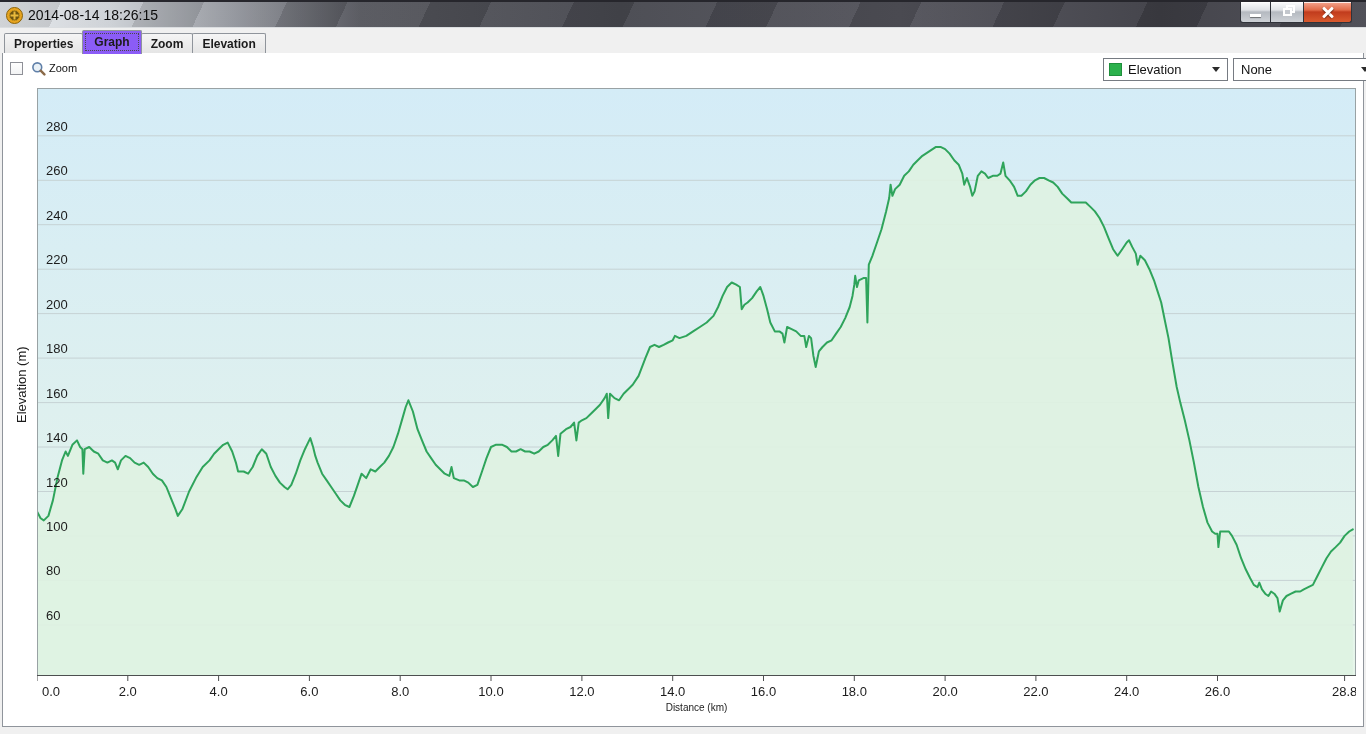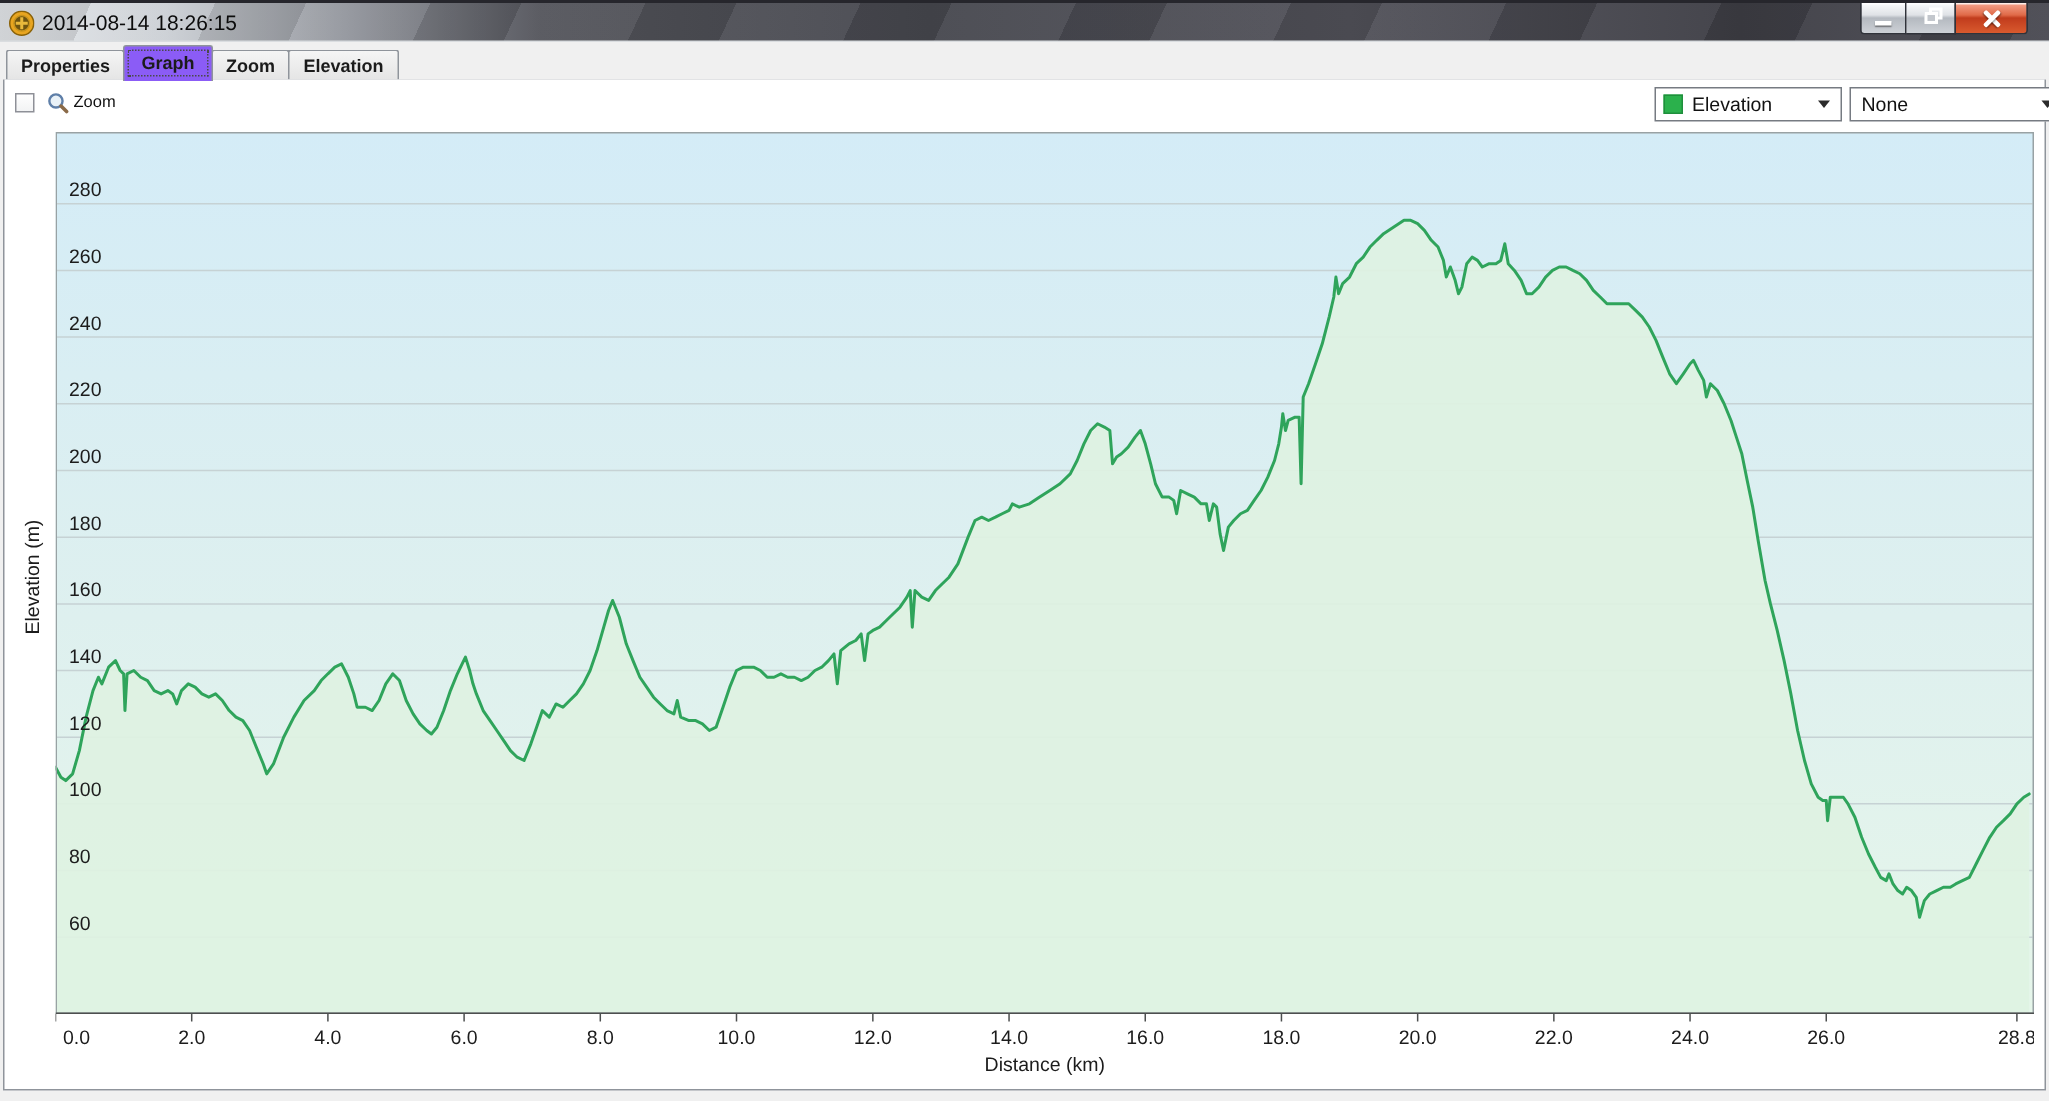--- a/index.html
+++ b/index.html
@@ -63,21 +63,21 @@
 
   
   #chart-svg{position:absolute;left:37px;top:88px;z-index:3;}
   #chart-svg .grid{stroke:#c6d2d4;stroke-width:1;}
   #chart-svg .area{stroke:none;}
   #chart-svg .line{fill:none;stroke-width:2;stroke-linejoin:round;stroke-linecap:round;}
   #chart-svg .pborder{fill:none;stroke:#99a2a4;stroke-width:1;}
   #chart-svg .axis{stroke:#4c4f4f;stroke-width:1;}
   #chart-svg .tick{stroke:#4c4f4f;stroke-width:1;}
   #chart-svg text{font-family:"Liberation Sans",sans-serif;font-size:13px;fill:#1c1c1c;}
-  .xlabel{position:absolute;left:37px;top:702px;width:1319px;text-align:center;font-size:13px;color:#1c1c1c;z-index:3;}
+  .xlabel{position:absolute;left:37px;top:702px;width:1319px;text-align:center;font-size:10px;color:#1c1c1c;z-index:3;}
   .ylabel{position:absolute;left:14px;top:305px;height:160px;writing-mode:vertical-rl;transform:rotate(180deg);
     font-size:13px;color:#1c1c1c;text-align:center;z-index:3;}
 </style>
 </head>
 <body>
 
 <div class="window">
 
   <div class="titlebar">
     <svg class="app-icon" viewBox="0 0 17 17">

